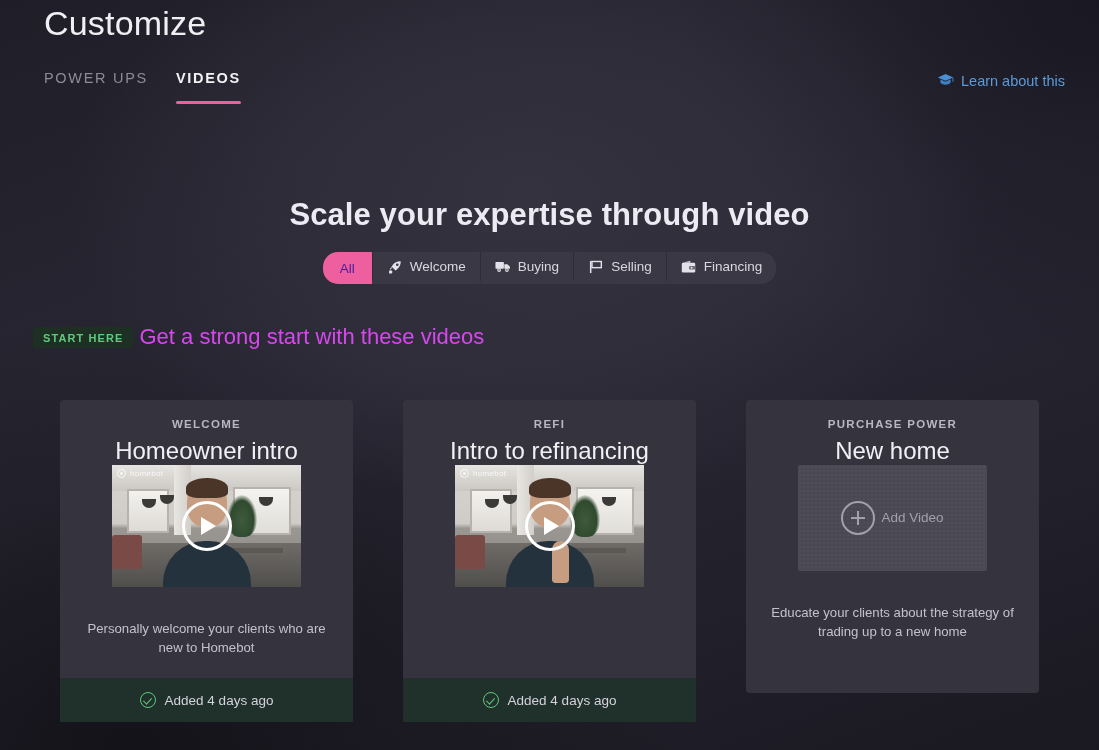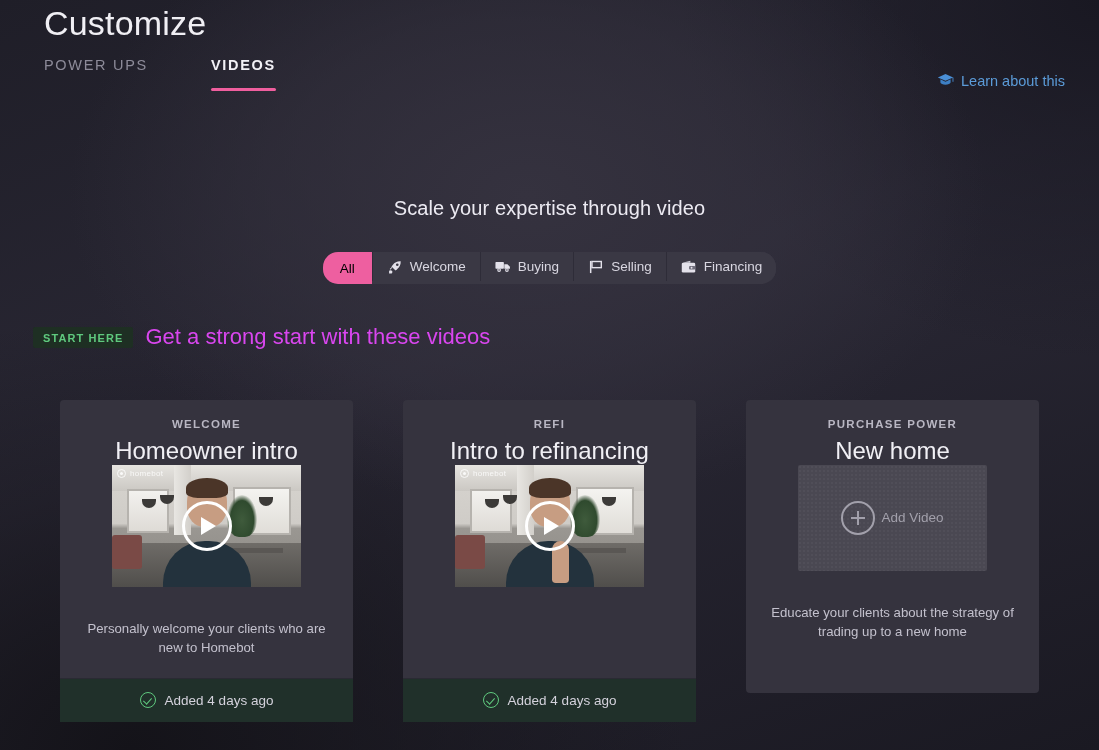--- a/index.html
+++ b/index.html
@@ -29,24 +29,24 @@
     position: absolute;
     left: 44px; top: 4px;
     font-size: 34px;
     font-weight: 300;
     letter-spacing: 0.2px;
     color: #f0eff4;
   }
 
   .tabs {
     position: absolute;
-    left: 44px; top: 57px;
-    display: flex;
-    align-items: center;
-    gap: 63px;
+    left: 44px; top: 70px;
+    display: flex;
+    align-items: center;
+    gap: 28px;
   }
   .tab {
     position: relative;
     font-size: 14.5px;
     letter-spacing: 1.7px;
     font-weight: 400;
     color: #8d8b99;
     padding-bottom: 18px;
     cursor: pointer;
     background: none;
@@ -74,22 +74,22 @@
     text-decoration: none;
     cursor: pointer;
   }
   .learn-link .label { color: #5b9bd8; }
 
   
   .hero-title {
     position: absolute;
     top: 197px; left: 0; right: 0;
     text-align: center;
-    font-size: 20px;
-    font-weight: 400;
+    font-size: 31px;
+    font-weight: 700;
     color: #eceaf2;
     letter-spacing: 0.1px;
   }
 
   .filter-bar {
     position: absolute;
     top: 252px; left: 0; right: 0;
     display: flex;
     justify-content: center;
   }
@@ -110,37 +110,37 @@
     background: #3a3844;
     border: none;
     border-left: 1px solid #2e2c38;
     cursor: pointer;
     font-family: inherit;
     white-space: nowrap;
   }
   .filter-pill:first-child { border-left: none; }
   .filter-pill.active {
     background: #ee5fa0;
-    color: #000000;
+    color: #4c1d95;
     padding: 16px 17px;
   }
   .filter-pill .pill-icon {
     display: inline-flex;
     align-items: center;
     justify-content: center;
     width: 16px; height: 16px;
   }
 
   
   .section-head {
     position: absolute;
     left: 33px; top: 324px;
     display: flex;
     align-items: center;
-    gap: 12px;
+    gap: 6px;
   }
   .start-badge {
     background: #1e2f23;
     color: #5fc97e;
     font-size: 11px;
     font-weight: 700;
     letter-spacing: 1.1px;
     padding: 5px 10px 4px;
     border-radius: 2px;
   }

